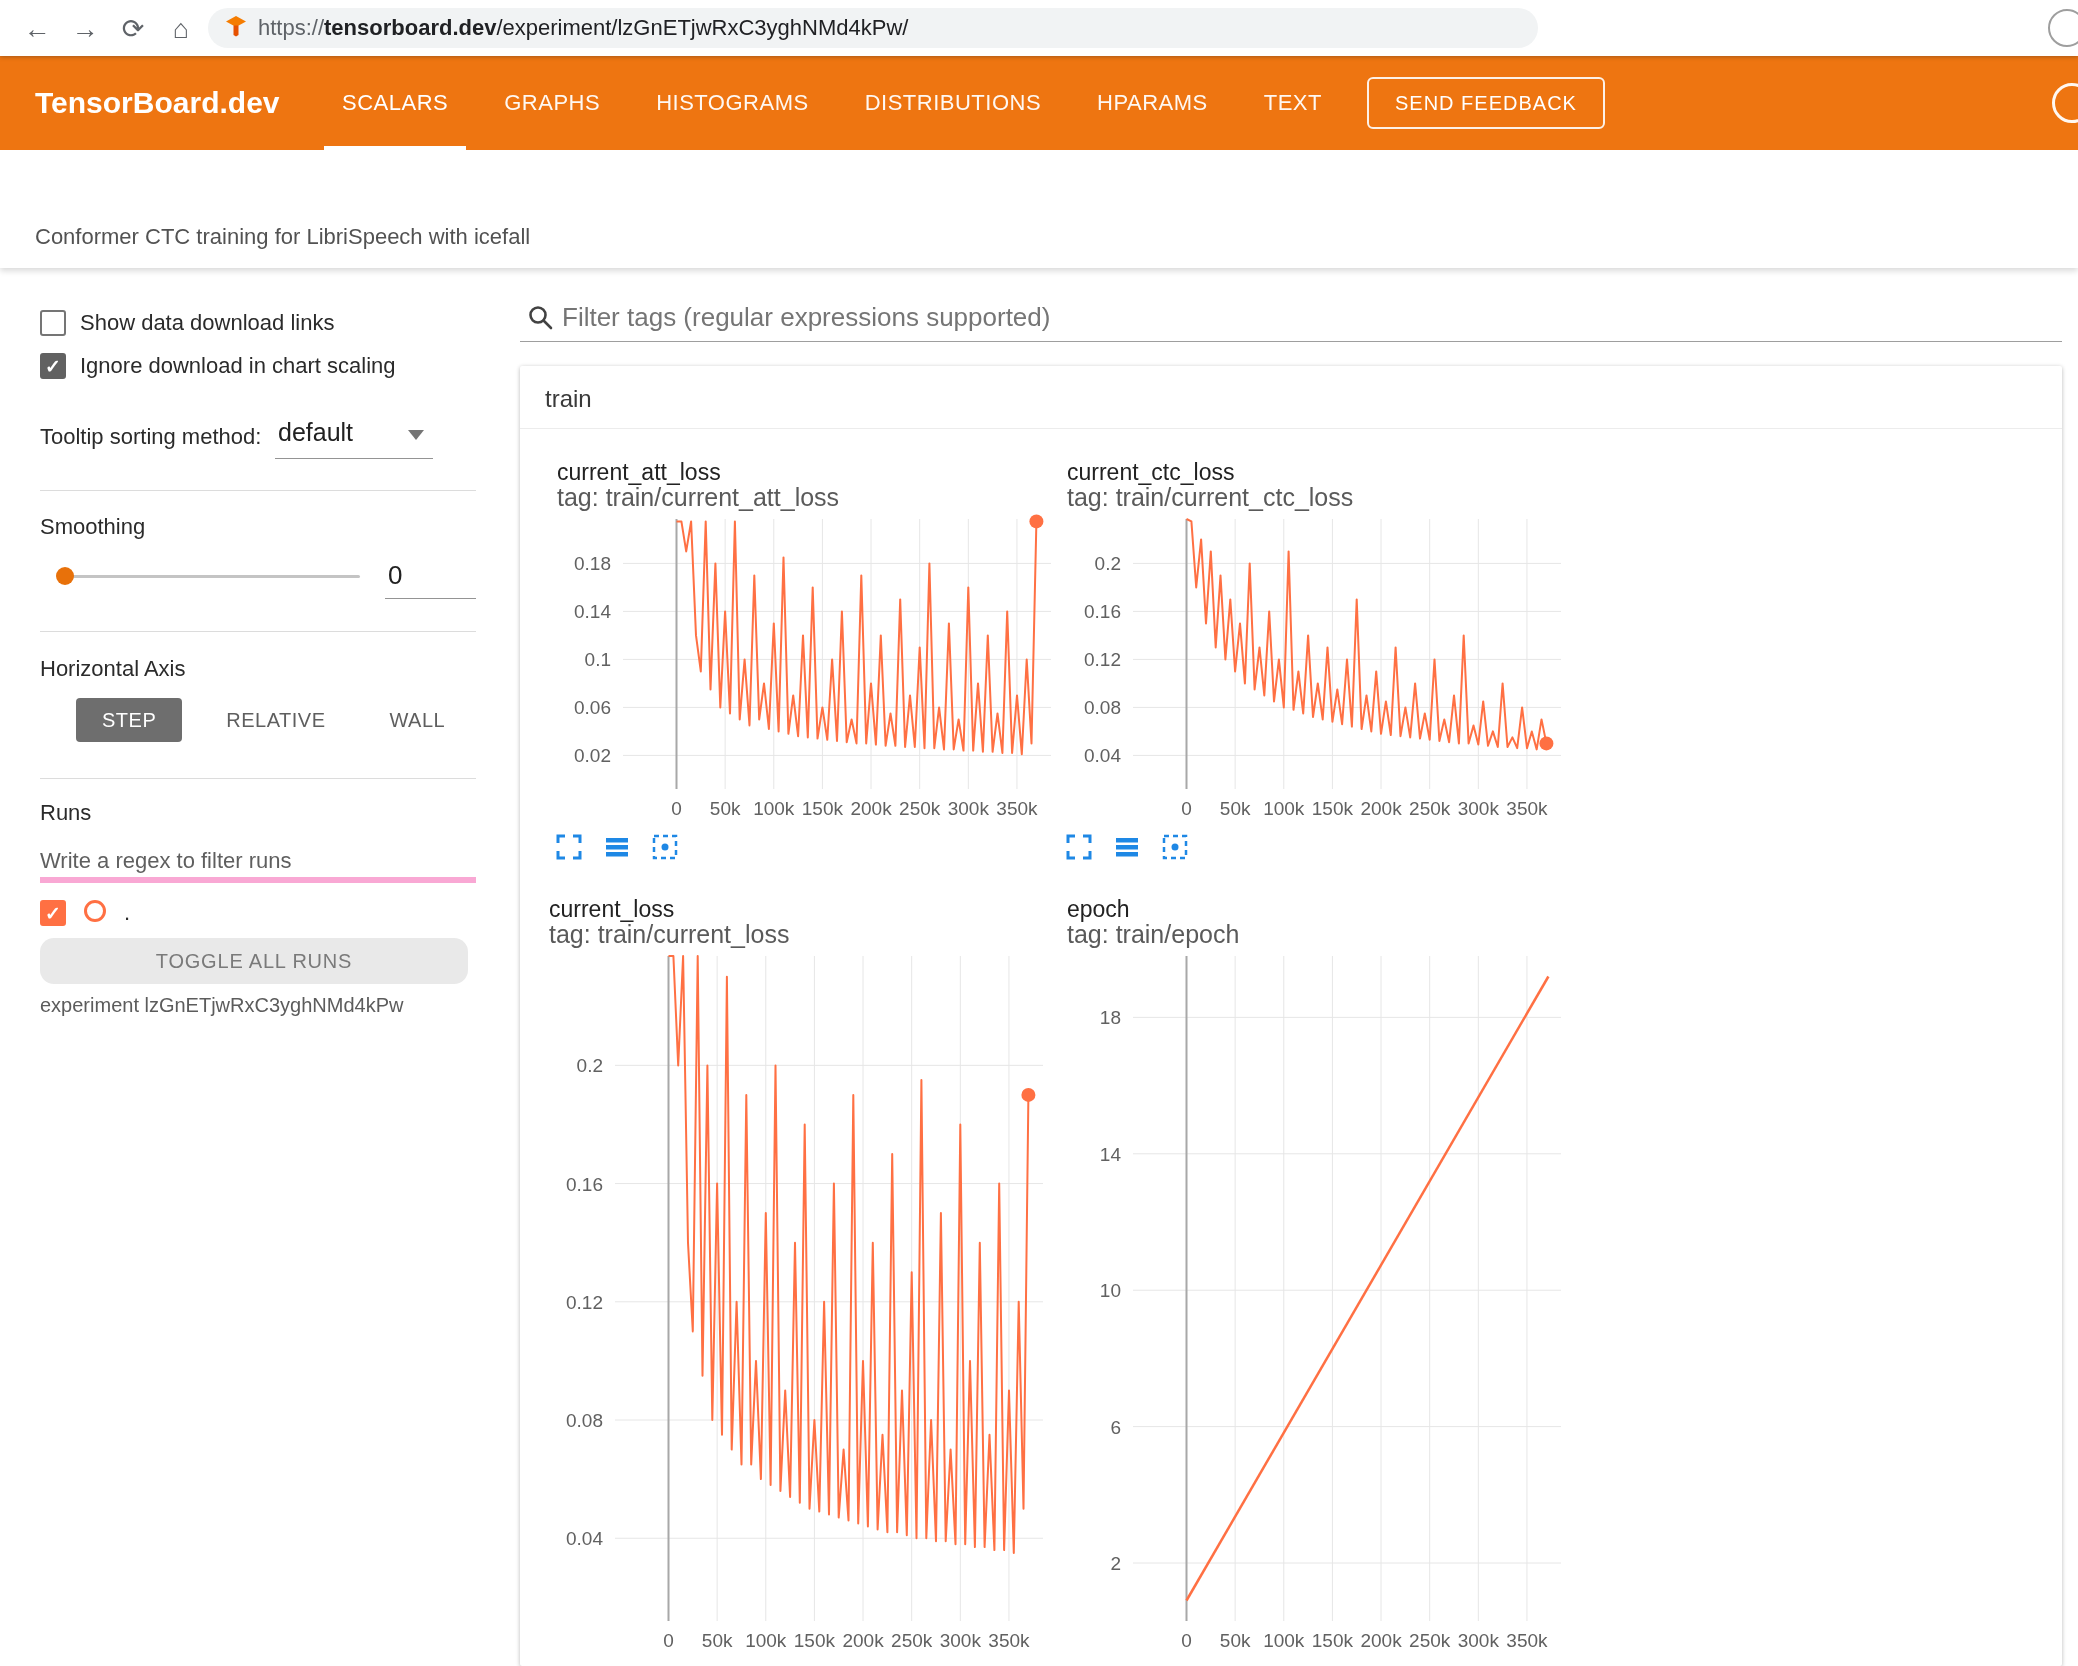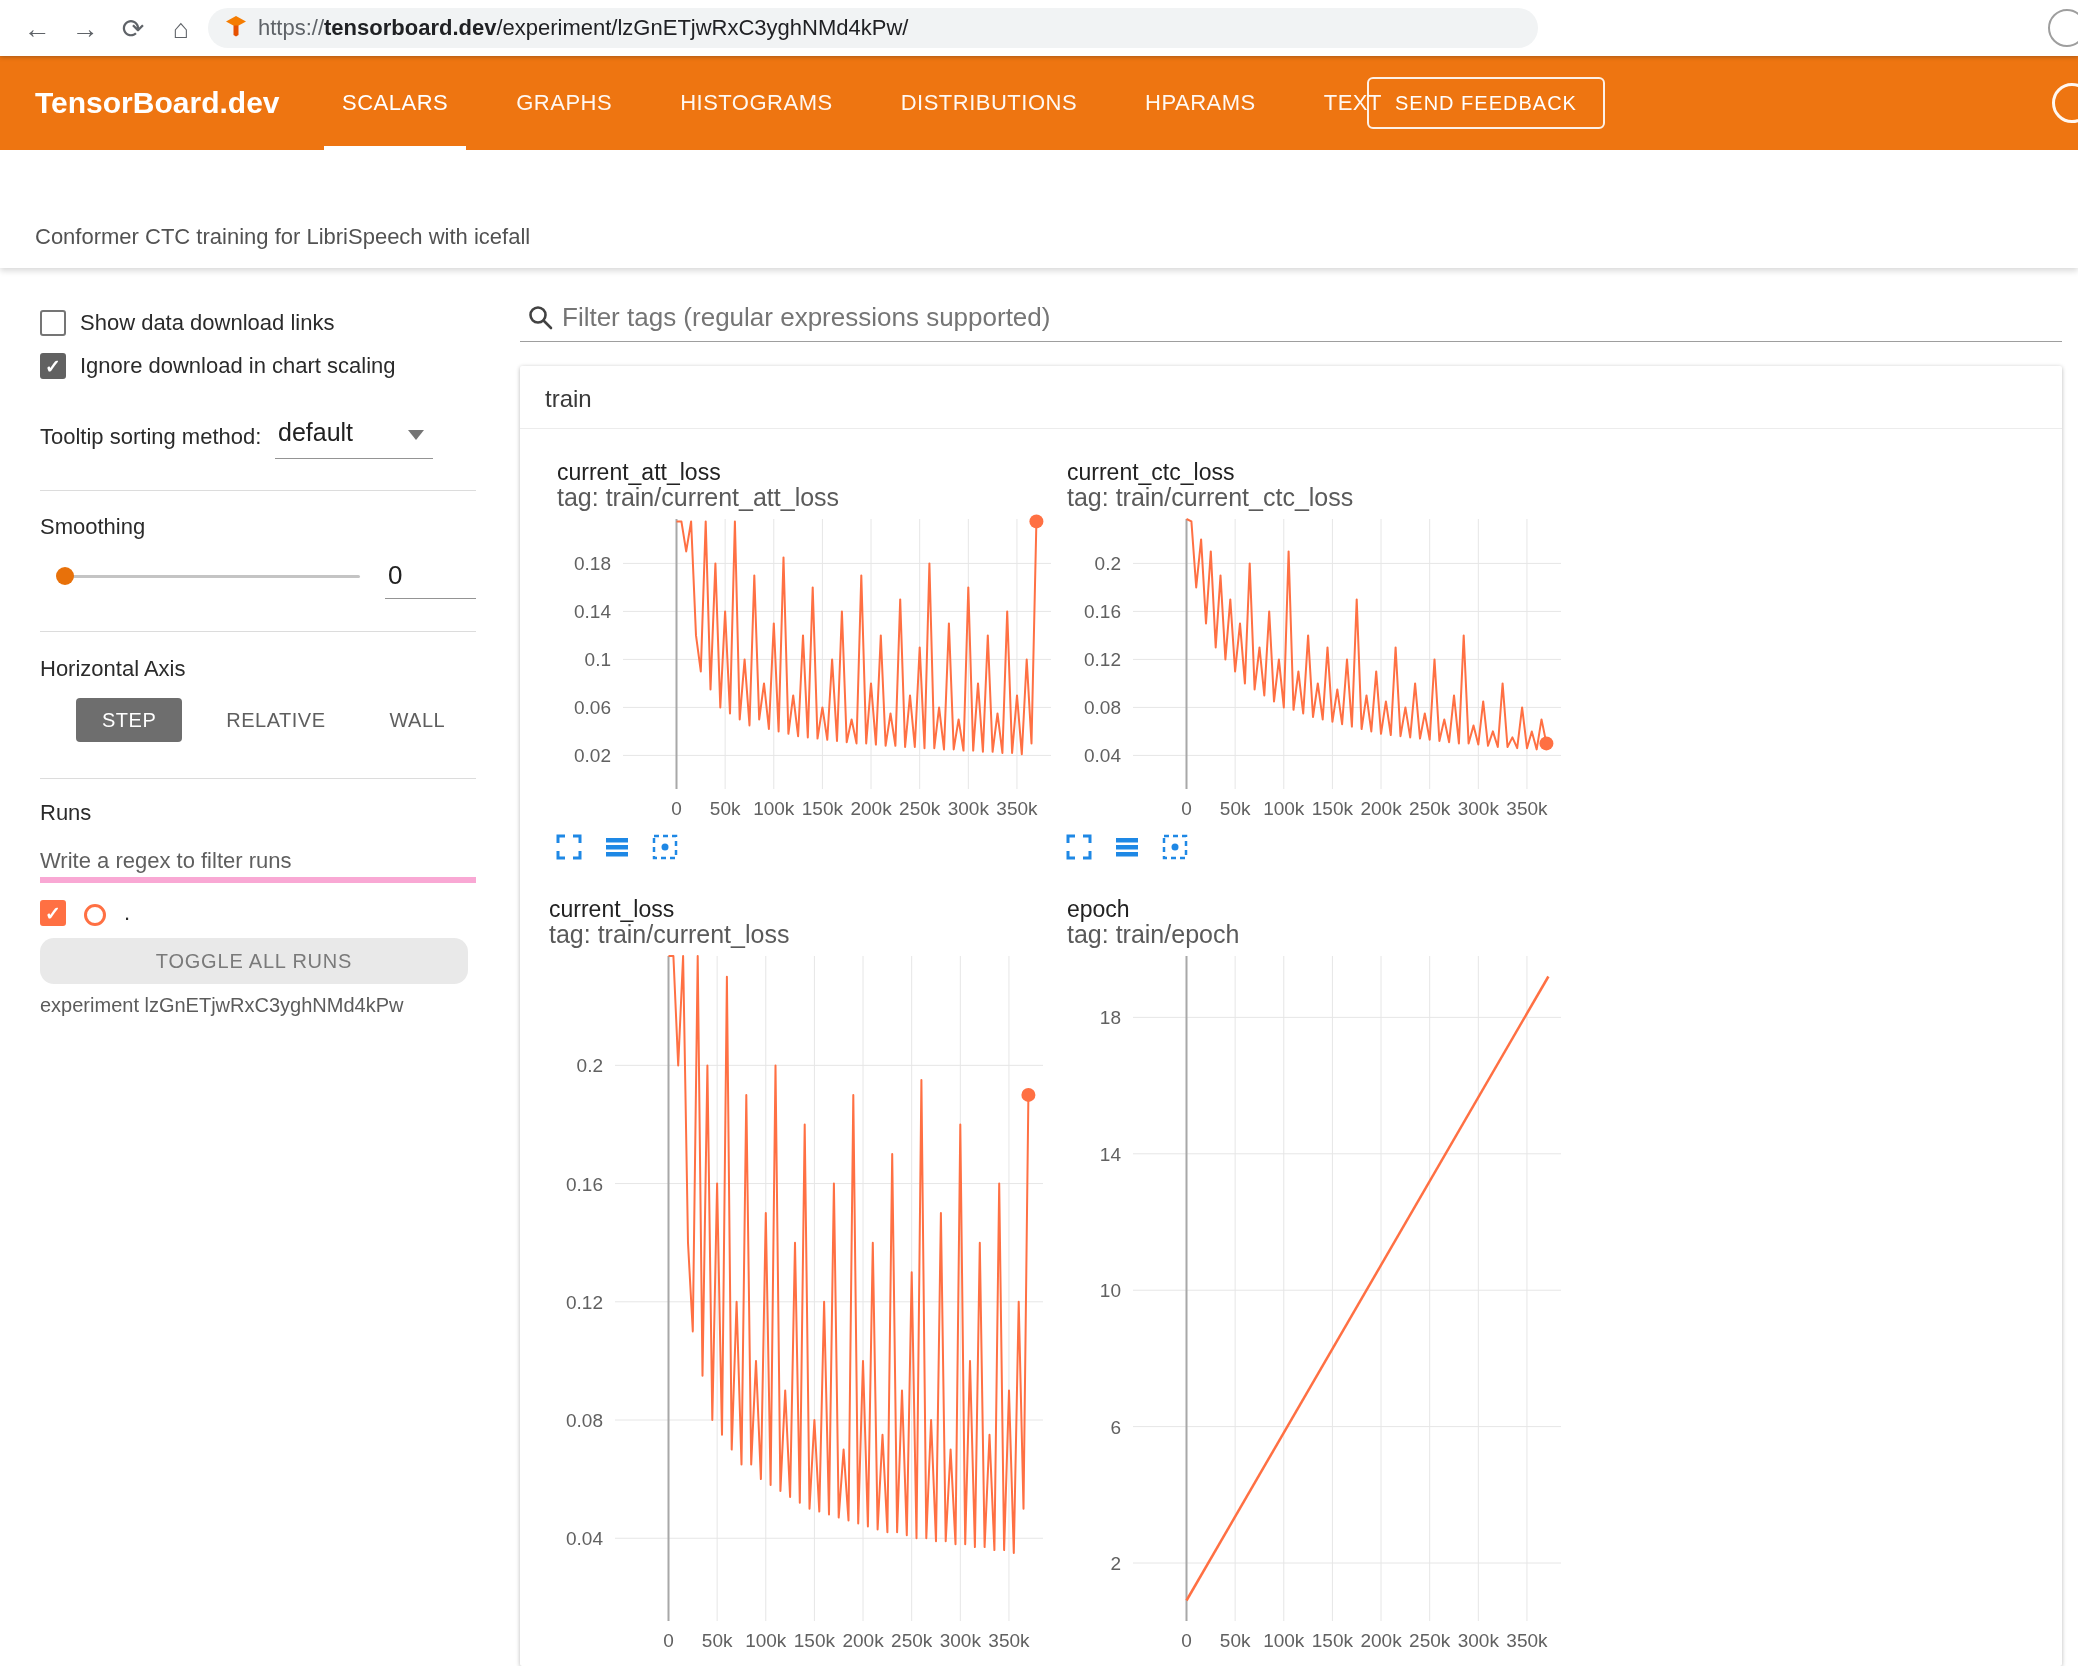--- a/index.html
+++ b/index.html
@@ -16,21 +16,21 @@
              border-radius:20px; display:flex; align-items:center; padding-left:16px; }
   .url-text { font-size:22px; color:#3c4043; margin-left:10px; white-space:nowrap; }
   .url-text .scheme { color:#5f6368; }
   .url-text .domain { color:#202124; font-weight:bold; }
   .url-text .path { color:#202124; }
   .chrome-avatar { position:absolute; left:2048px; top:9px; width:38px; height:38px; border:2px solid #9e9e9e; border-radius:50%; background:#fff; }
 
   
   .app-header { position:absolute; left:0; top:56px; width:2078px; height:94px; background:#ee7511; z-index:5; }
   .app-logo { position:absolute; left:35px; top:0; height:94px; line-height:94px; color:#fff; font-size:30px; font-weight:bold; }
-  .tabs { position:absolute; left:314px; top:0; height:82px; display:flex;gap:12px; }
+  .tabs { position:absolute; left:314px; top:0; height:82px; display:flex; }
   .tab { position:relative; height:94px; line-height:94px; padding:0 28px; color:rgba(255,255,255,.95);
          font-size:22px; letter-spacing:.5px; cursor:pointer; background:none; border:none; font-family:inherit; }
   .tab.active { color:#fff; }
   .tab.active::after { content:""; position:absolute; left:10px; right:10px; bottom:0; height:4px; background:#fff; }
   .feedback-btn { position:absolute; left:1367px; top:21px; height:52px; padding:0 26px; background:none;
                   border:2px solid rgba(255,255,255,.9); border-radius:6px; color:#fff; font-size:20px;
                   letter-spacing:1px; font-family:inherit; cursor:pointer; }
   .header-avatar { position:absolute; left:2052px; top:27px; width:40px; height:40px; border:3px solid rgba(255,255,255,.95); border-radius:50%; }
 
   
@@ -38,21 +38,21 @@
                 box-shadow:0 3px 6px rgba(0,0,0,.15); z-index:4; }
   .exp-title { position:absolute; left:35px; top:74px; font-size:22px; color:#525252; }
 
   
   .sidebar { position:absolute; left:0; top:268px; width:500px; height:1398px; background:#fff; }
   .chk { width:26px; height:26px; border:2px solid #757575; border-radius:3px; display:flex;
          align-items:center; justify-content:center; font-size:19px; font-weight:bold; color:#fff; cursor:pointer; }
   .chk.dark { background:#616161; border-color:#616161; }
   .chk.orange { background:#ff7043; border-color:#ff7043; }
   .side-label { font-size:22px; color:#2b2b2b; }
-  .row { position:absolute; display:flex; align-items:flex-end; gap:14px; }
+  .row { position:absolute; display:flex; align-items:flex-start; gap:14px; }
   .divider { position:absolute; left:40px; width:436px; height:1px; background:#dcdcdc; }
   .dd-value { position:absolute; left:278px; top:150px; font-size:25px; color:#212121; cursor:pointer; }
   .dd-underline { position:absolute; left:275px; top:190px; width:158px; height:1px; background:#949494; }
   .caret { position:absolute; left:408px; top:162px; width:0; height:0; border-left:8px solid transparent;
            border-right:8px solid transparent; border-top:10px solid #757575; cursor:pointer; }
   .slider-track { position:absolute; left:57px; top:307px; width:303px; height:3px; background:#c4c4c4; border-radius:2px; cursor:pointer; }
   .slider-thumb { position:absolute; left:56px; top:299px; width:18px; height:18px; background:#e8710a; border-radius:50%; cursor:pointer; }
   .smooth-value { position:absolute; left:388px; top:292px; font-size:26px; color:#212121; }
   .smooth-underline { position:absolute; left:385px; top:330px; width:91px; height:1px; background:#949494; }
   .axis-btn { height:44px; border:none; border-radius:4px; font-size:20px; letter-spacing:.5px;

